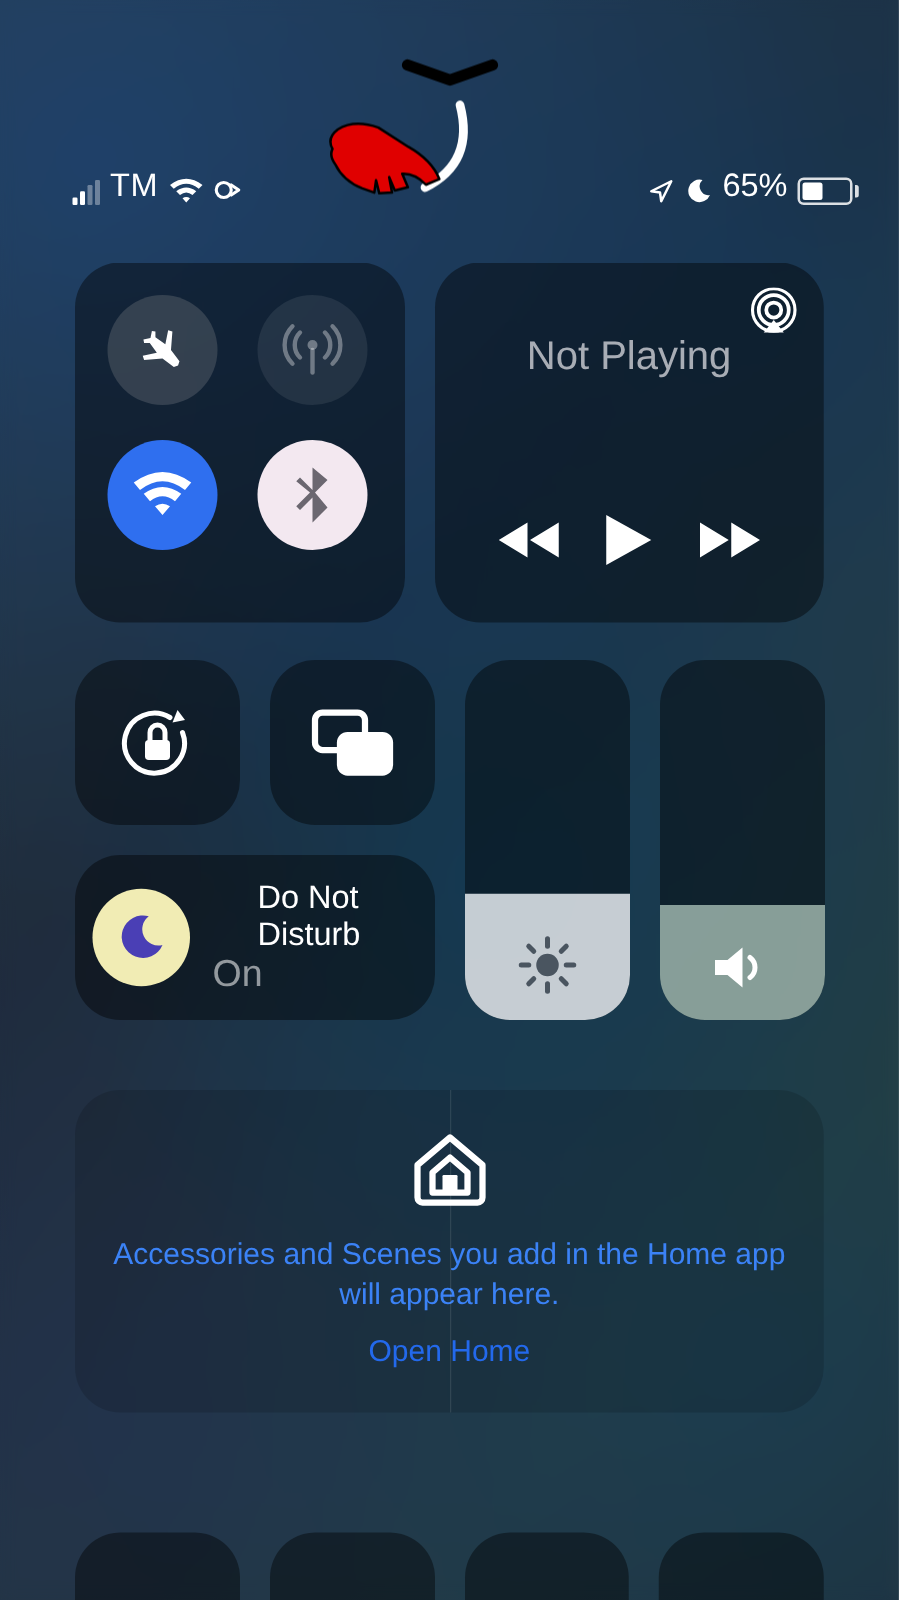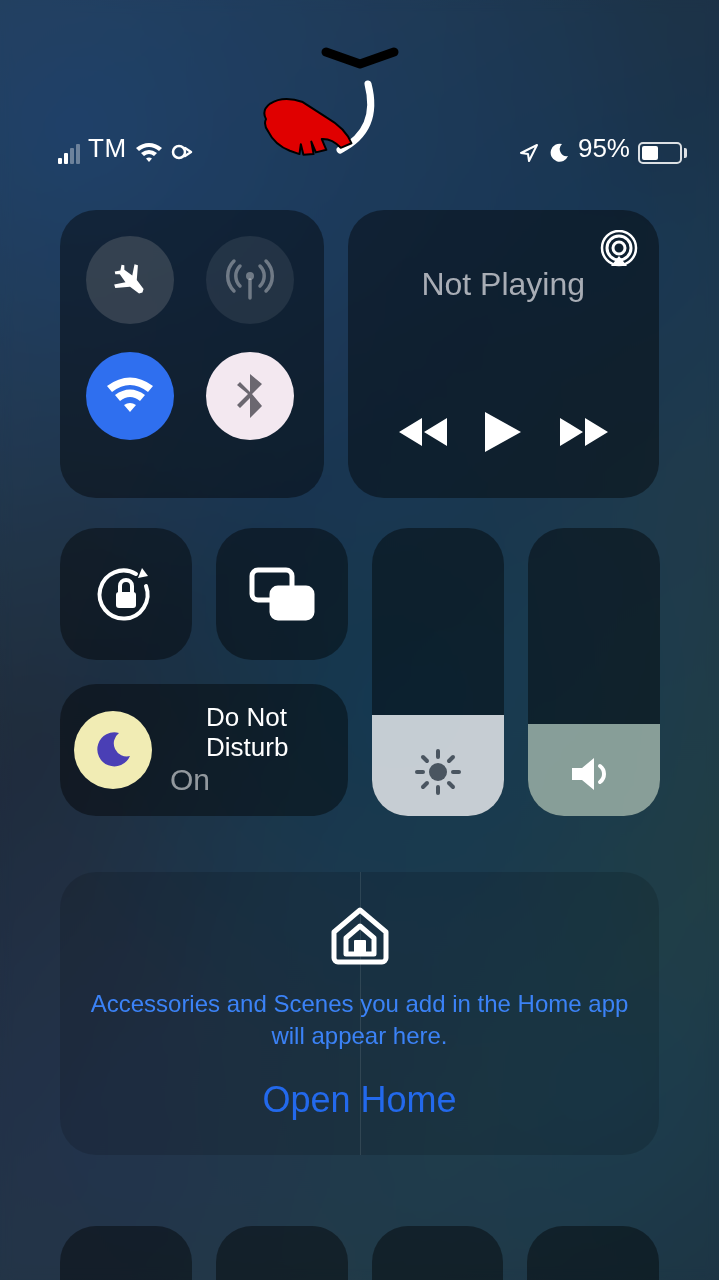--- a/index.html
+++ b/index.html
@@ -77,21 +77,21 @@
   .slider { width:132px; height:288px; border-radius:36px; background:rgba(0,0,0,0.42); position:relative; overflow:hidden; }
   .slider .fill { position:absolute; left:0; right:0; bottom:0; background:rgba(230,235,240,0.85); display:flex; align-items:center; justify-content:center; }
   .slider.vol .fill { background:rgba(200,225,210,0.65); }
   .slider .icon-wrap { position:absolute; left:0; right:0; bottom:20px; display:flex; justify-content:center; }
 
   
   .home-section { margin-top:56px; background:rgba(0,0,0,0.14); border-radius:36px; padding:30px 20px 34px; text-align:center; position:relative; }
   .home-section::before, .home-section::after { content:""; position:absolute; top:0; bottom:0; width:1px; background:rgba(255,255,255,0.05);}
   .home-icon-wrap { display:flex; justify-content:center; margin-bottom:22px; }
   .home-text { font-size:24px; line-height:1.35; color:#3b82f6; font-weight:400; padding:0 10px; }
-  .home-link { margin-top:26px; font-size:36px; font-weight:500; color:#2369ec; }
+  .home-link { margin-top:15px; font-size:24px; font-weight:500; color:#2369ec; }
 
   
   .bottom-peek { position:absolute; left:60px; right:60px; bottom:-78px; display:flex; gap:24px; }
   .bottom-peek .tile.small { height:132px; }
 
   svg { display:block; }
 </style>
 </head>
 <body>
 <div class="blur-overlay"></div>
@@ -136,21 +136,21 @@
     <span>
       <svg width="22" height="22" viewBox="0 0 22 22">
           <path d="M3 11 L19 3 L11 19 L10 12 Z" fill="none" stroke="#fff" stroke-width="2" stroke-linejoin="round"></path>
         </svg>
     </span>
     <span>
       <svg width="22" height="22" viewBox="0 0 22 22">
           <path d="M14 2 A9 9 0 1 0 20 14 A7 7 0 0 1 14 2 Z" fill="#fff"></path>
         </svg>
     </span>
-    <span>95%</span>
+    <span>65%</span>
     <div class="battery">
       <div class="battery-body">
           <div class="battery-fill"></div>
         </div>
       <div class="battery-cap"></div>
     </div>
   </div>
 </div>
 
 <div class="cc">

